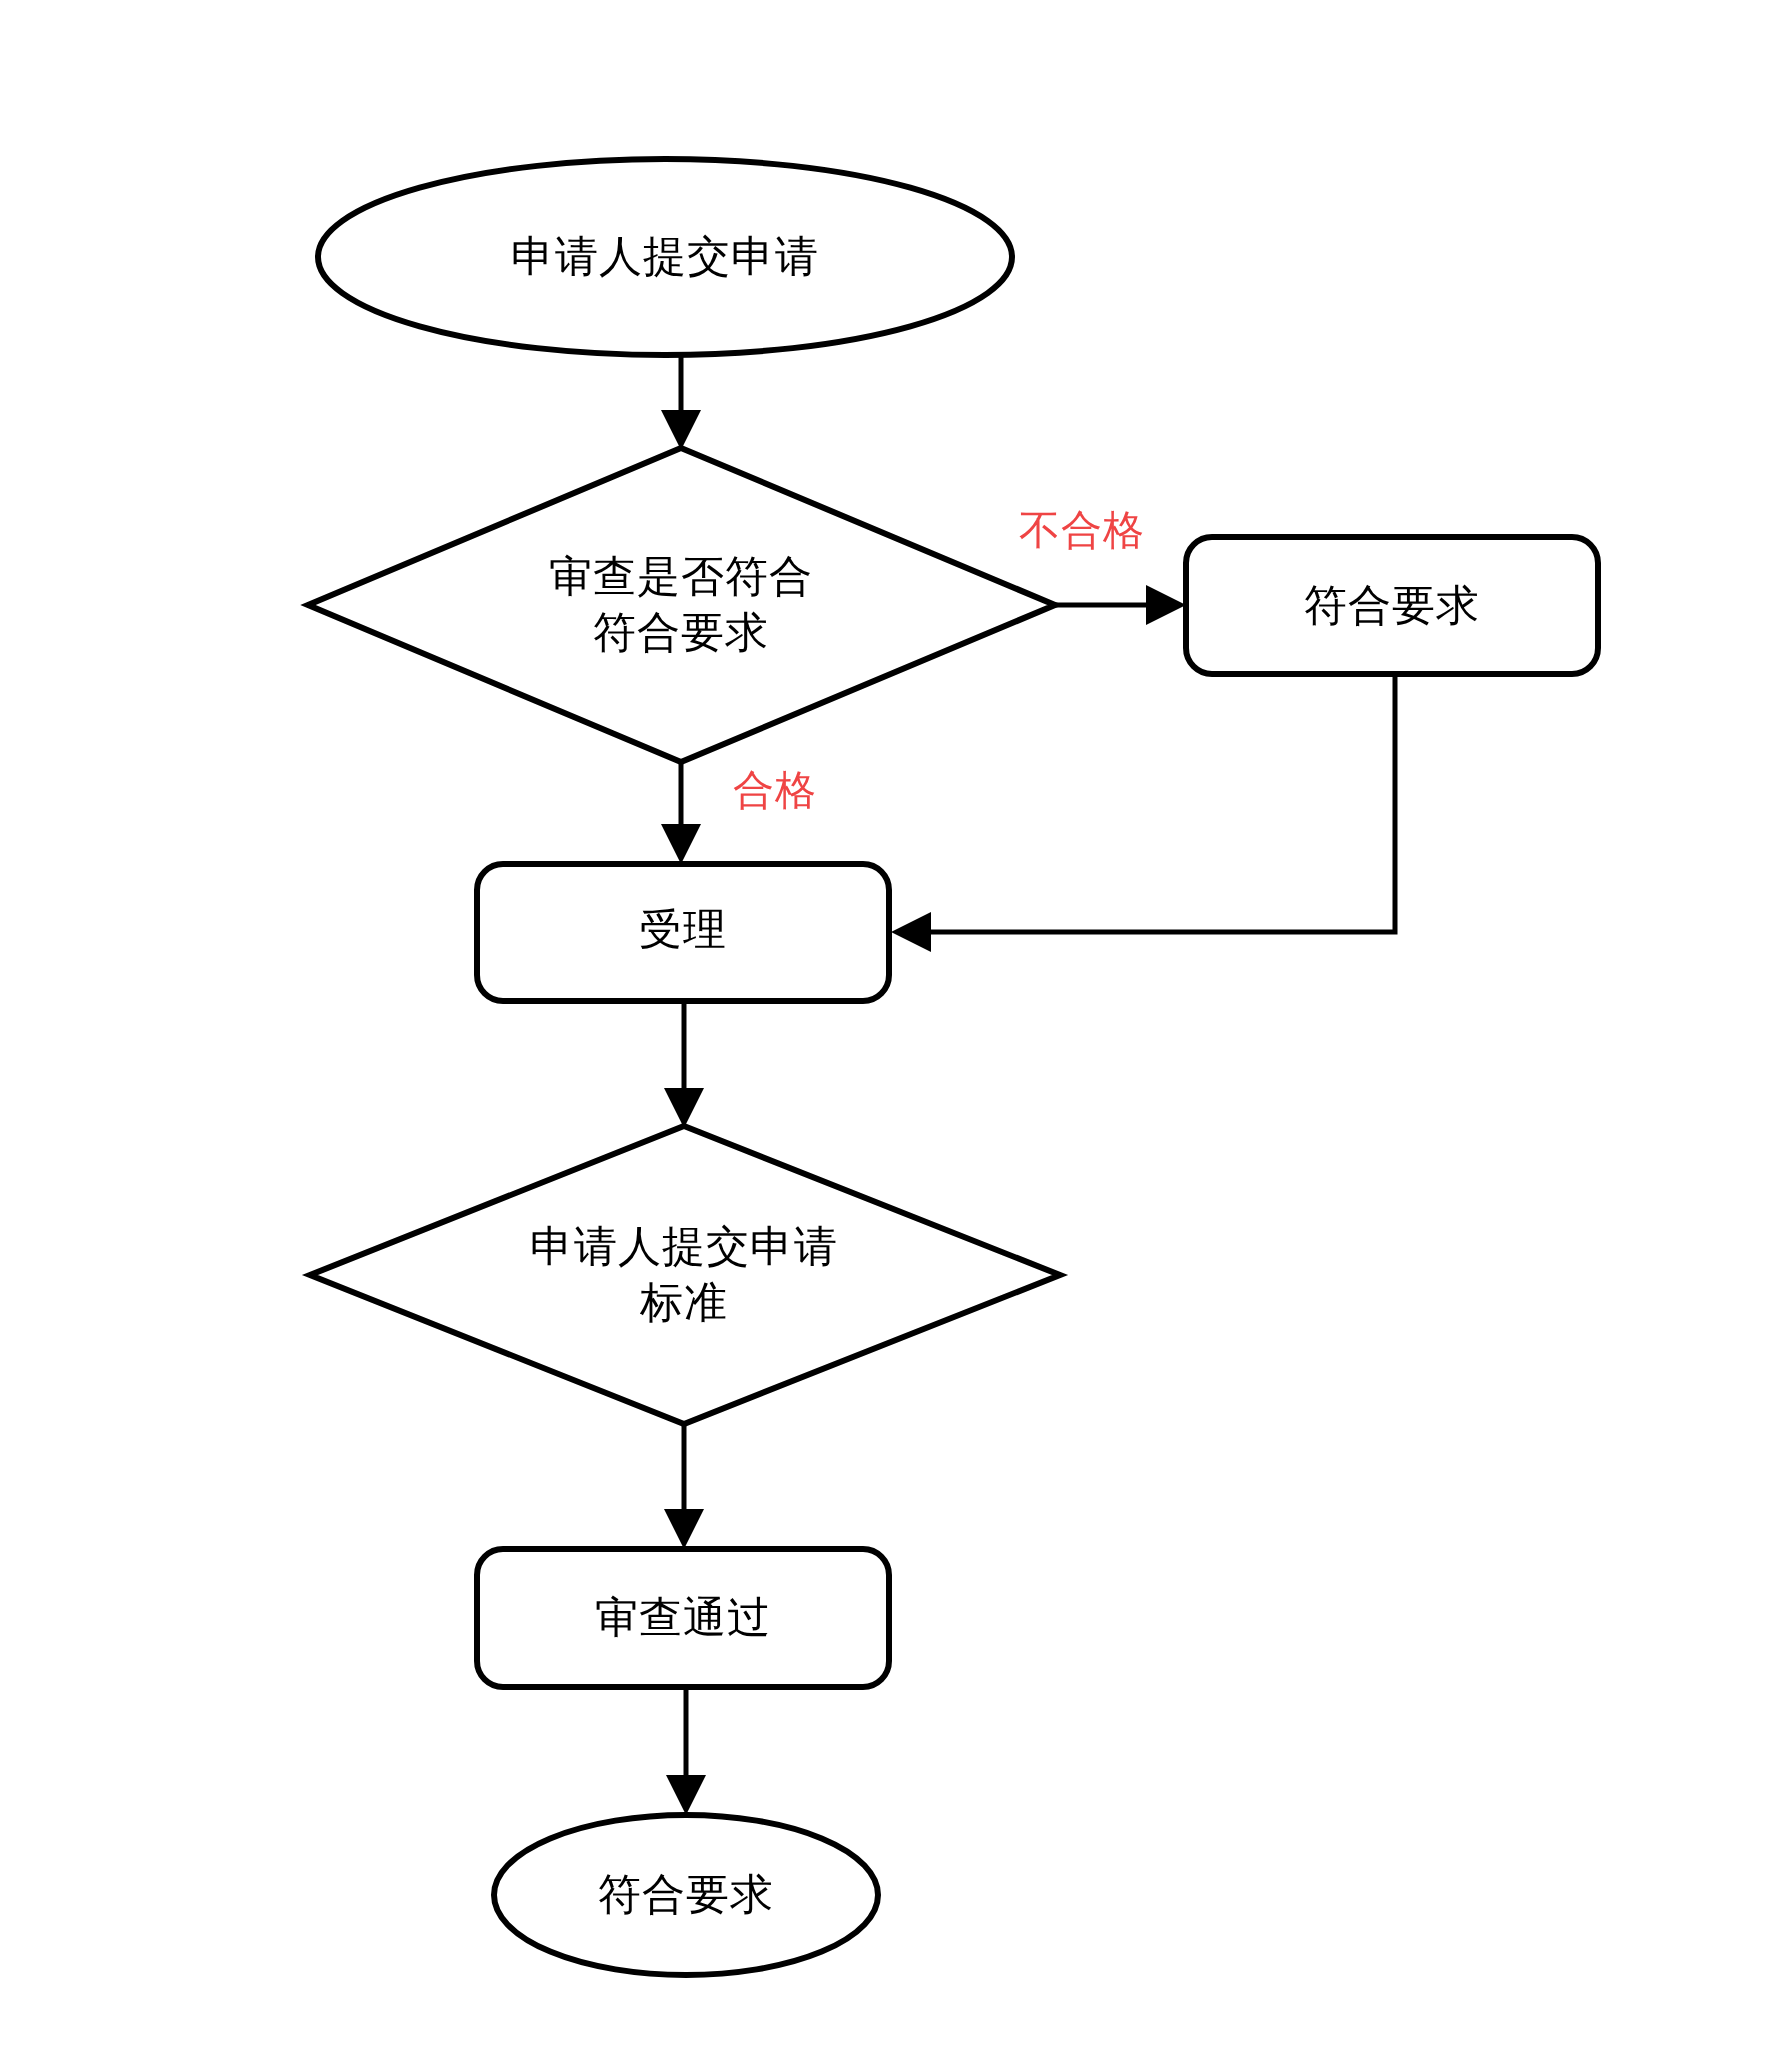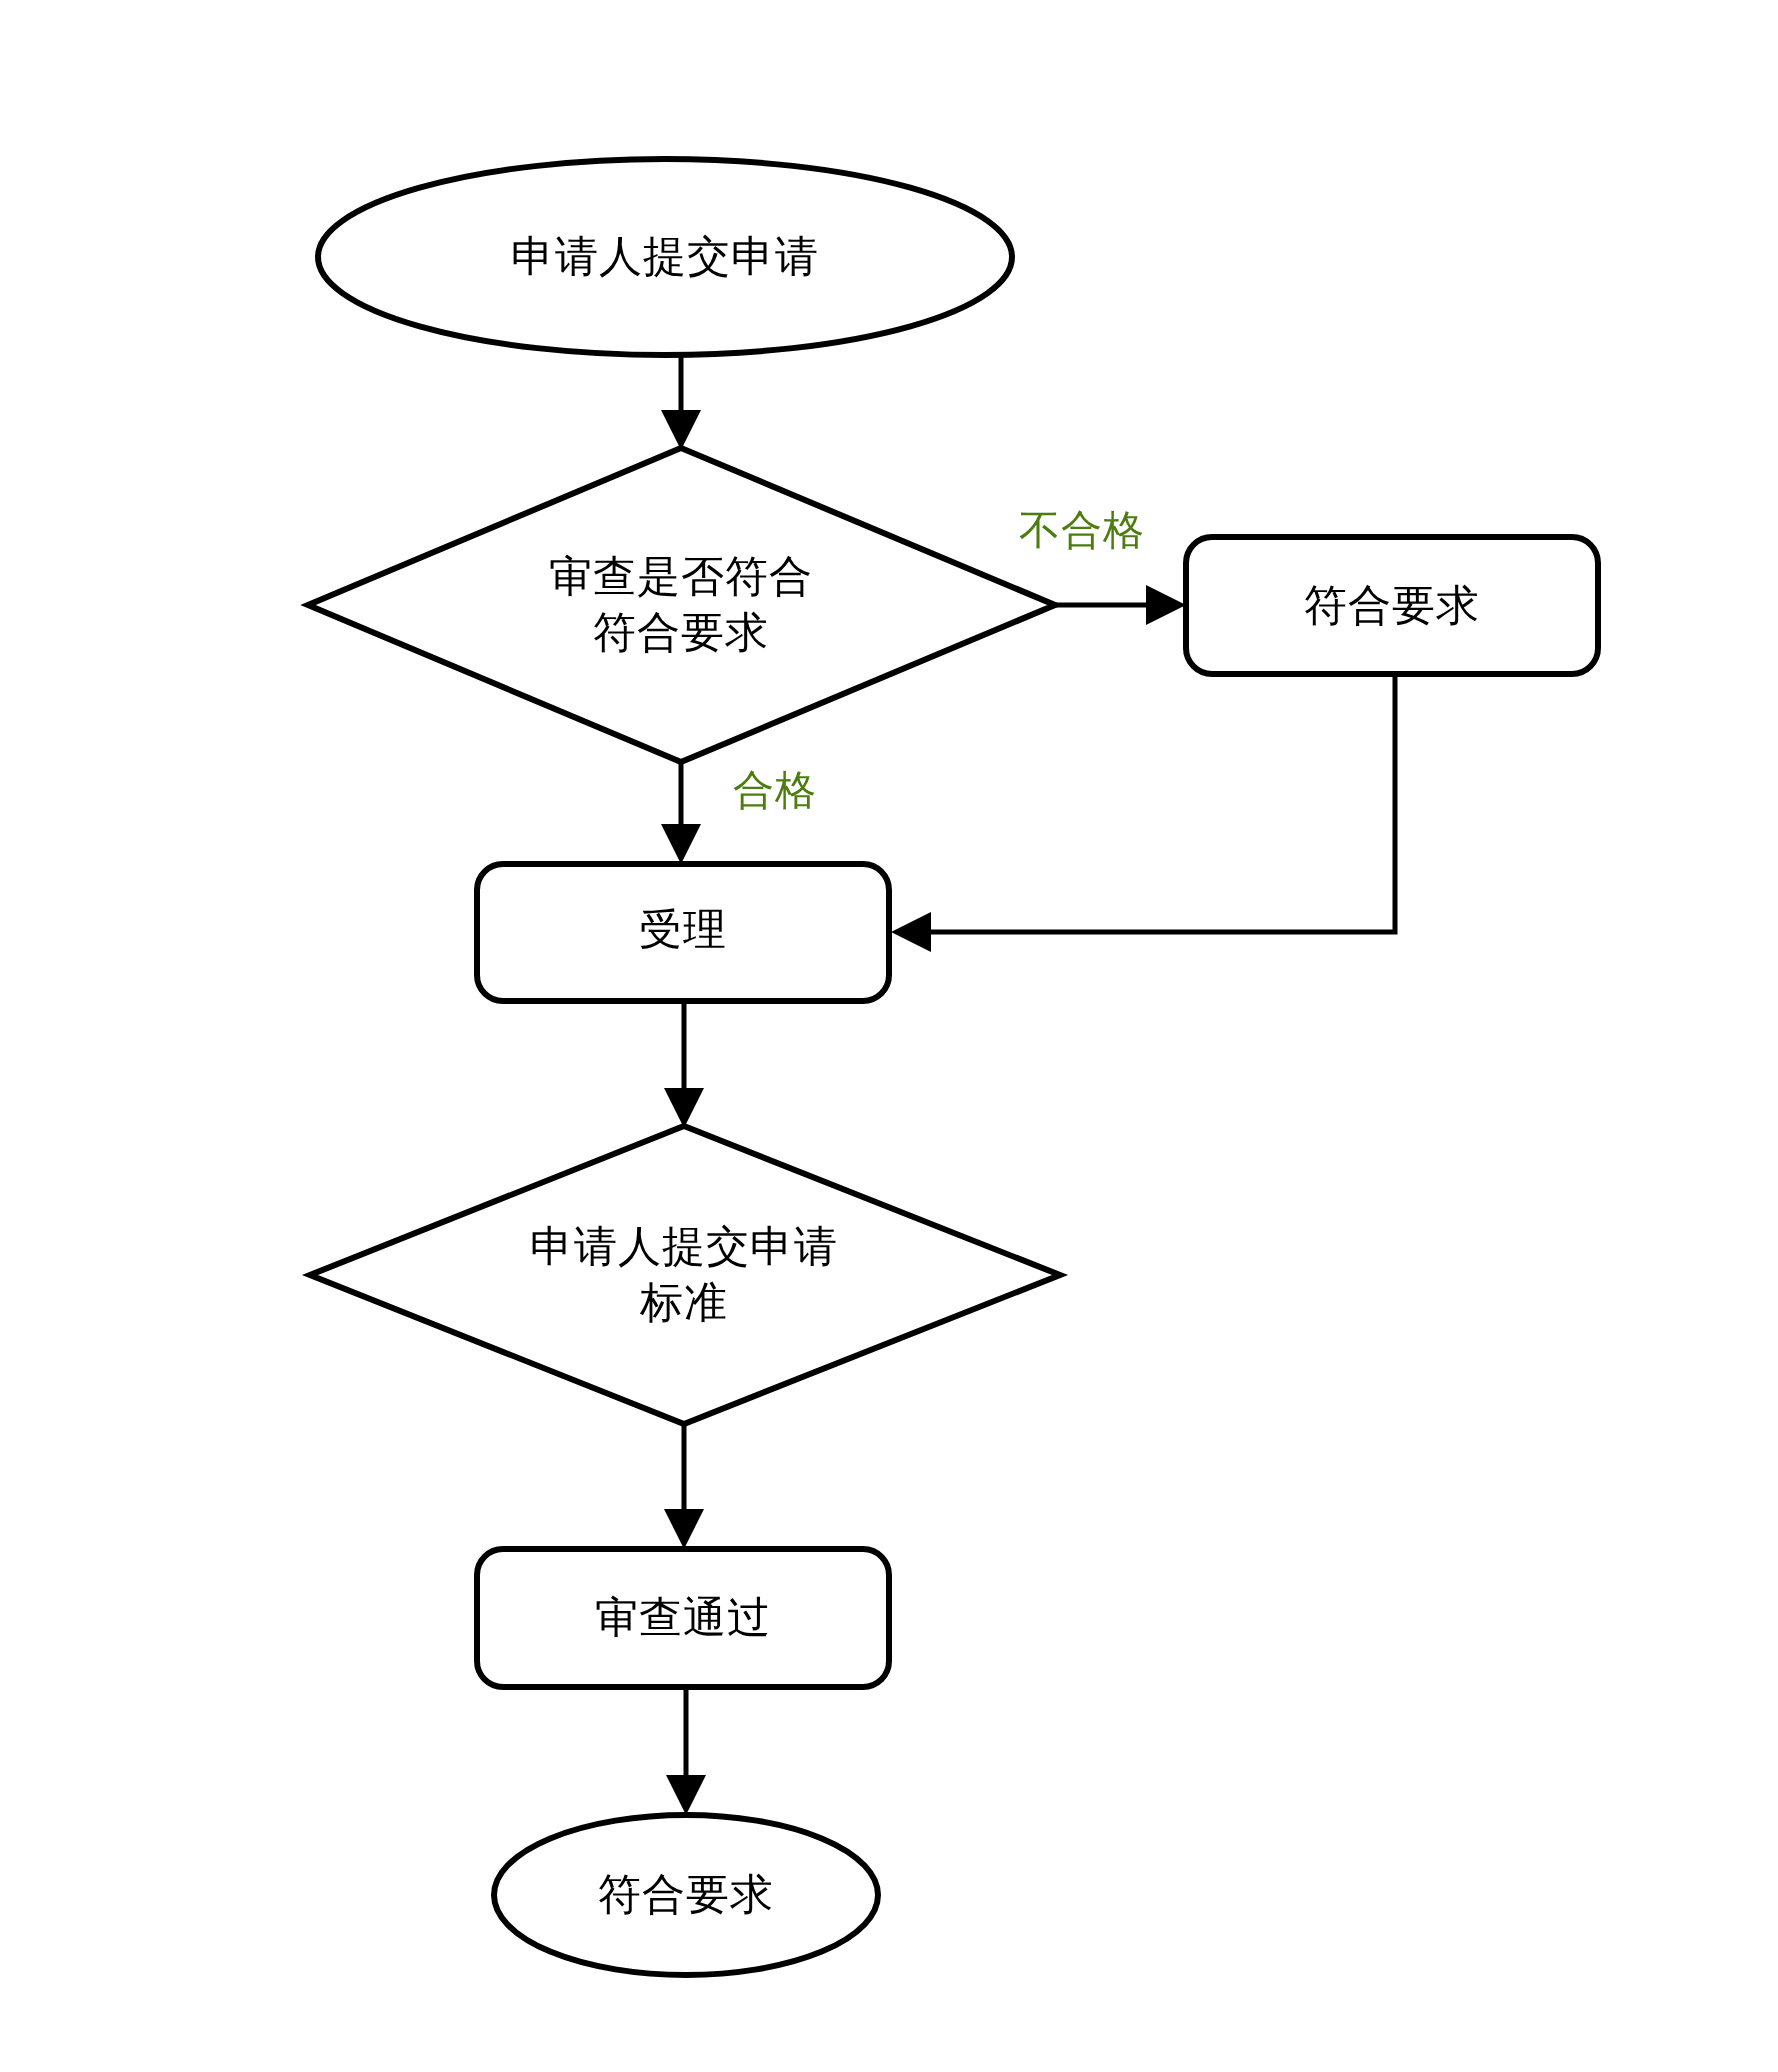--- a/index.html
+++ b/index.html
@@ -47,21 +47,21 @@
     font-family: "Liberation Serif", "DejaVu Serif", serif;
     font-size: 43px;
     line-height: 56px;
     letter-spacing: 1px;
     white-space: pre-line;
     transform: translate(-50%, -50%);
     pointer-events: none;
   }
   .edge-label {
     position: absolute;
-    color: #4d7c0f;
+    color: #ef4444;
     font-family: "Liberation Serif", "DejaVu Serif", serif;
     font-size: 41px;
     line-height: 48px;
     letter-spacing: 1px;
     transform: translate(-50%, -50%);
     white-space: nowrap;
   }
 </style>
 </head>
 <body>

